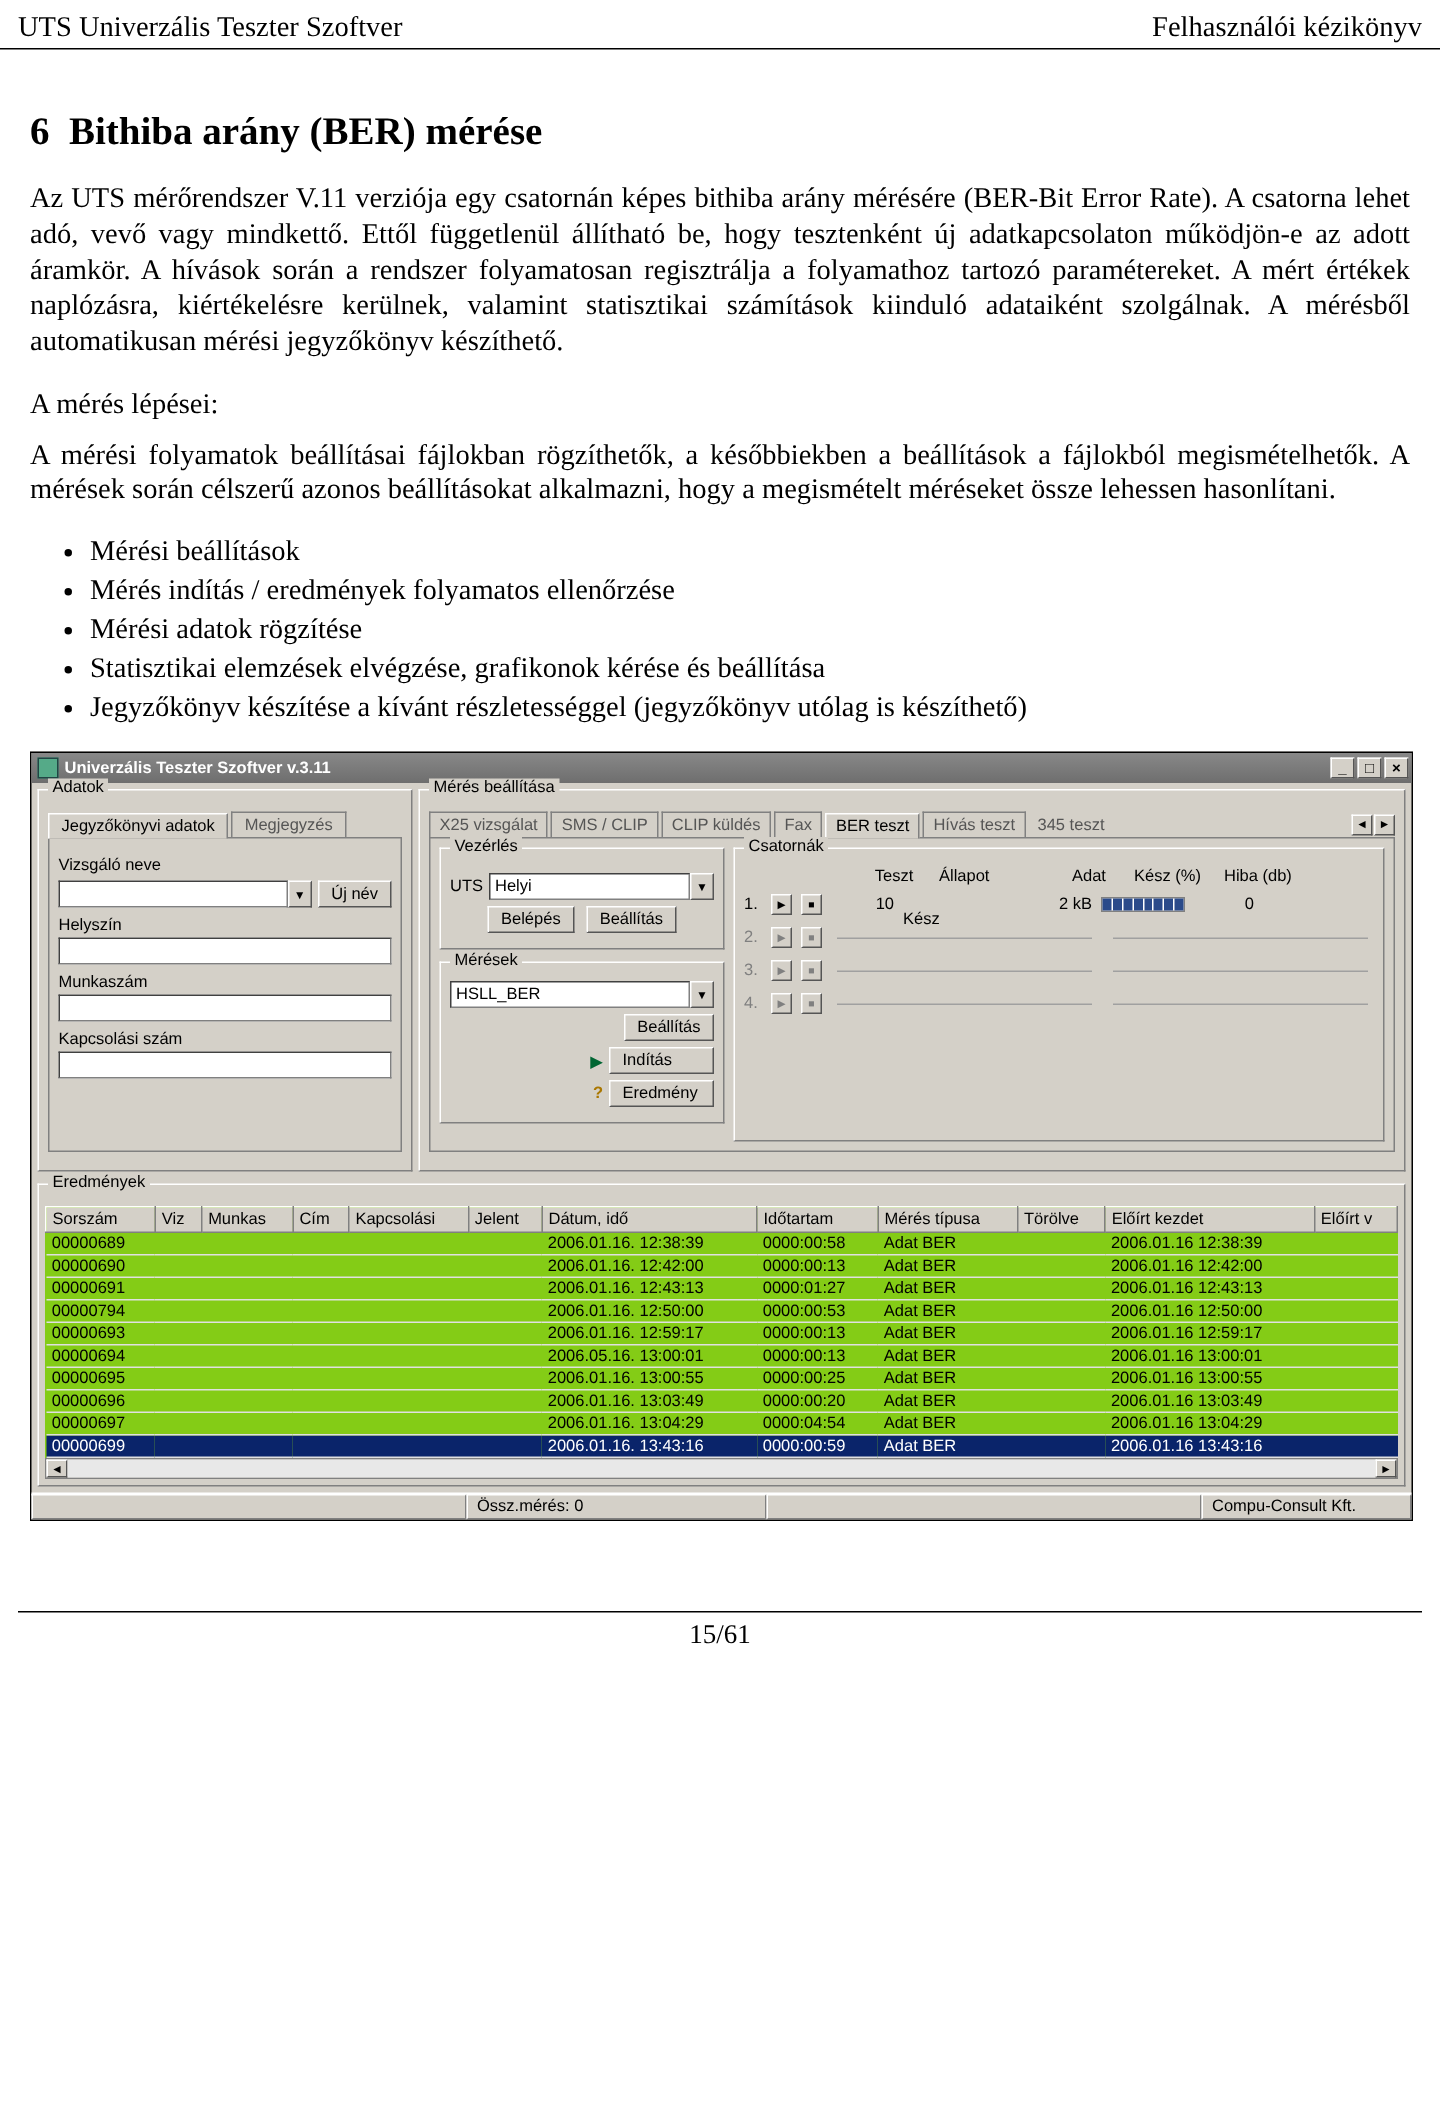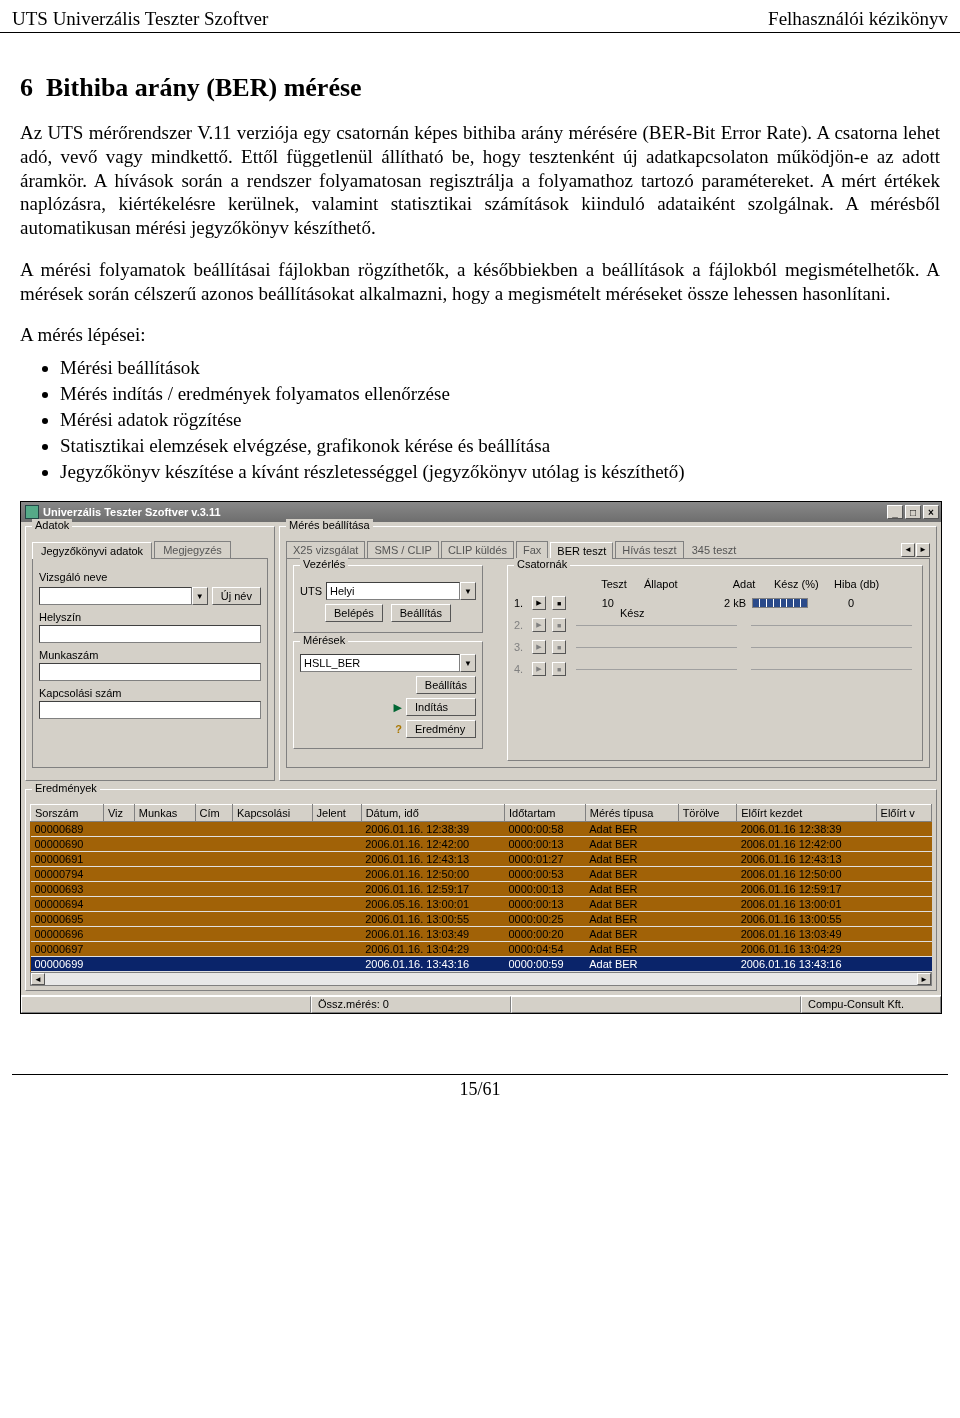--- a/index.html
+++ b/index.html
@@ -71,21 +71,21 @@
   .ch-row { display:flex; align-items:center; gap:6px; font-size:11px; margin:4px 0; height:18px; }
   .ch-btn { width:14px; height:14px; background:#d4d0c8; border:1px solid #fff; border-right-color:#555; border-bottom-color:#555; display:flex; align-items:center; justify-content:center; font-size:7px; }
   .progress { flex:0 0 56px; height:10px; border:1px solid #808080; background:#fff; position:relative; }
   .progress .seg { display:flex; height:100%; }
   .progress .seg i { flex:1; margin-right:1px; background:#2a4a8a; }
   .progress .seg i:last-child { margin-right:0; }
   .disabled { color:#808080; }
 
   .results-box { margin: 4px; border:1px solid #808080; border-top-color:#fff; border-left-color:#fff; position:relative; padding:14px 4px 4px 4px; }
   .results-box::before { content: attr(data-title); position:absolute; top:-8px; left:6px; background:#d4d0c8; padding:0 3px; font-size:11px; }
-  table.grid { width:100%; border-collapse:collapse; background:#a16207; font-size:11px; }
+  table.grid { width:100%; border-collapse:collapse; background:#84cc16; font-size:11px; }
   table.grid th { background:#d4d0c8; border:1px solid #808080; border-top-color:#fff; border-left-color:#fff; padding:2px 4px; text-align:left; font-weight:normal; }
   table.grid td { border-bottom:1px solid #e0e0e0; padding:1px 4px; white-space:nowrap; }
   tr.selected td { background:#0a246a; color:#fff; }
   .hscroll { height:14px; background:#d4d0c8; border:1px solid #808080; display:flex; }
   .hscroll .sb { width:14px; height:12px; background:#d4d0c8; border:1px solid #fff; border-right-color:#555; border-bottom-color:#555; font-size:8px; display:flex; align-items:center; justify-content:center; }
   .hscroll .track { flex:1; background:#e8e8e8; }
 
   .statusbar { display:flex; border-top:1px solid #fff; height:18px; font-size:11px; }
   .statusbar .cell { border:1px solid #808080; border-top-color:#fff; border-left-color:#fff; padding:1px 6px; }
   .statusbar .cell.grow { flex:1; }
@@ -99,22 +99,22 @@
 <div class="page-hdr">
   <span>UTS Univerzális Teszter Szoftver</span>
   <span>Felhasználói kézikönyv</span>
 </div>
 
 <div class="doc-body">
   <div class="h1">
     <span>6</span>&nbsp;&nbsp;<span>Bithiba arány (BER) mérése</span>
   </div>
   <p>Az UTS mérőrendszer V.11 verziója egy csatornán képes bithiba arány mérésére (BER-Bit Error Rate). A csatorna lehet adó, vevő vagy mindkettő. Ettől függetlenül állítható be, hogy tesztenként új adatkapcsolaton működjön-e az adott áramkör. A hívások során a rendszer folyamatosan regisztrálja a folyamathoz tartozó paramétereket. A mért értékek naplózásra, kiértékelésre kerülnek, valamint statisztikai számítások kiinduló adataiként szolgálnak. A mérésből automatikusan mérési jegyzőkönyv készíthető.</p>
+  <p style="margin-bottom:10px;">A mérés lépései:</p>
   <p>A mérési folyamatok beállításai fájlokban rögzíthetők, a későbbiekben a beállítások a fájlokból megismételhetők. A mérések során célszerű azonos beállításokat alkalmazni, hogy a megismételt méréseket össze lehessen hasonlítani.</p>
-  <p style="margin-bottom:10px;">A mérés lépései:</p>
   <ul class="bullets">
     <li>Mérési beállítások</li>
     <li>Mérés indítás / eredmények folyamatos ellenőrzése</li>
     <li>Mérési adatok rögzítése</li>
     <li>Statisztikai elemzések elvégzése, grafikonok kérése és beállítása</li>
     <li>Jegyzőkönyv készítése a kívánt részletességgel (jegyzőkönyv utólag is készíthető)</li>
   </ul>
 
   <div class="app-win">
     <div class="titlebar">
@@ -160,21 +160,21 @@
           <div class="tab inactive">Fax</div>
           <div class="tab active">BER teszt</div>
           <div class="tab inactive">Hívás teszt</div>
           <div class="tab inactive" style="border:none;">345 teszt</div>
           <div class="scroll-arrows">
             <div class="sa">◄</div>
             <div class="sa">►</div>
           </div>
         </div>
 
-        <div class="tabbody" style="display:flex; gap:24px; height:210px;">
+        <div class="tabbody" style="display:flex; gap:6px; height:210px;">
 
           <div style="width:190px;">
             <div class="groupbox" data-title="Vezérlés" style="padding-top:12px;">
               <div class="row">
                 <span>UTS</span>
                 <div class="combo" style="flex:1;">
                   <input class="textfield" style="flex: 1 1 0%;" value="Helyi">
                   <div class="dd">▼</div>
                 </div>
               </div>

